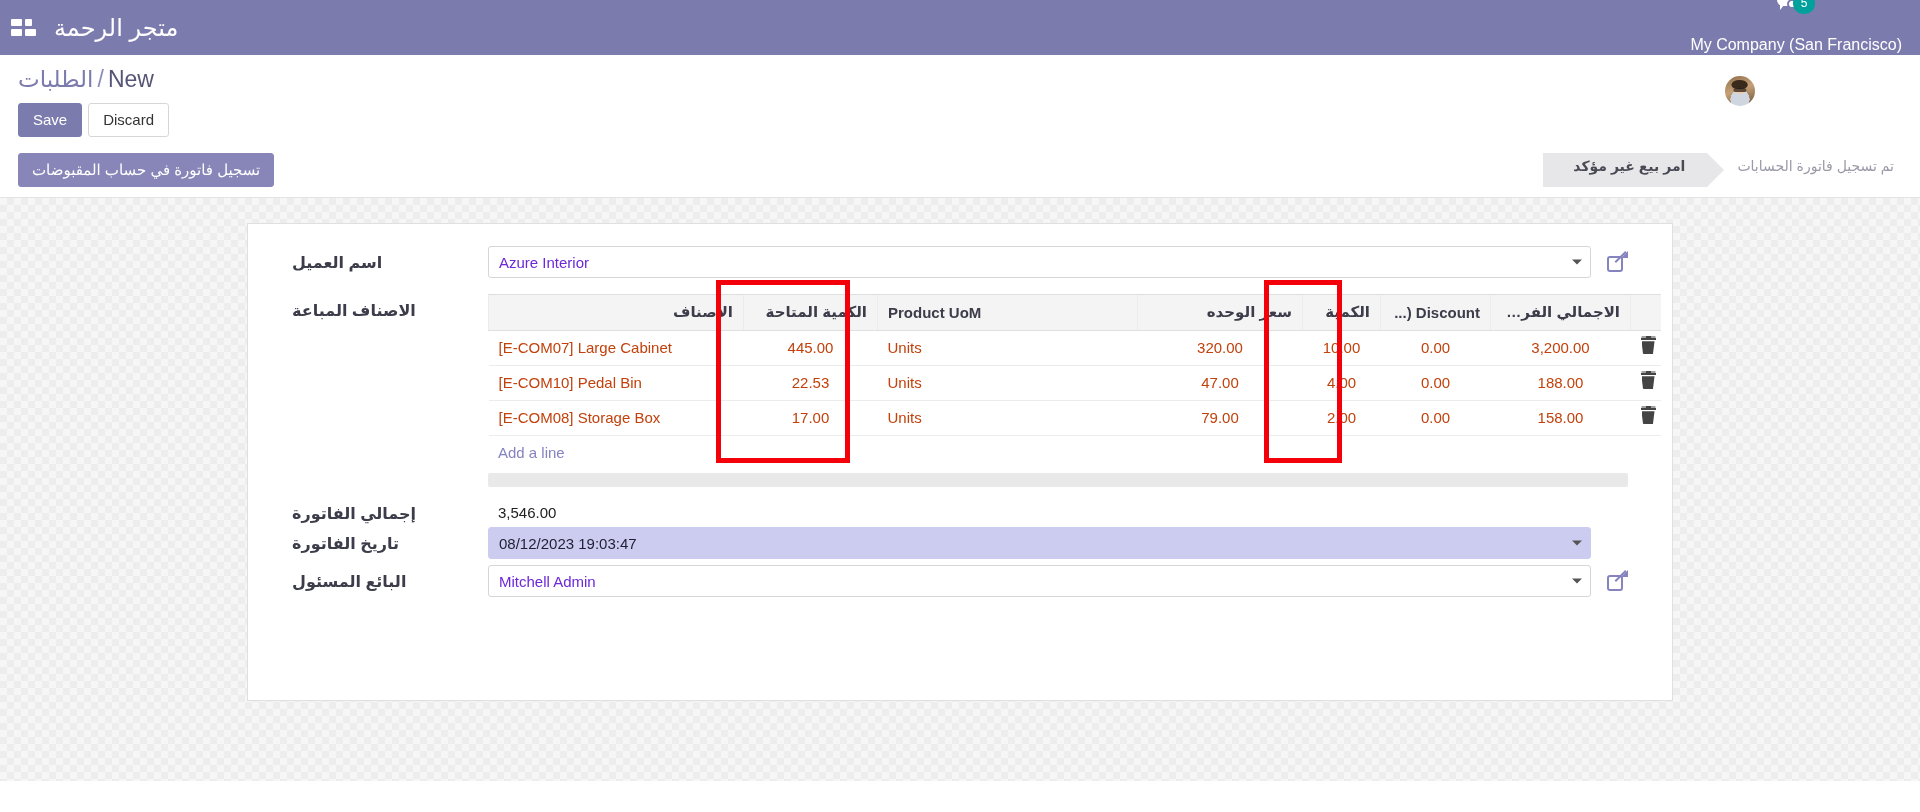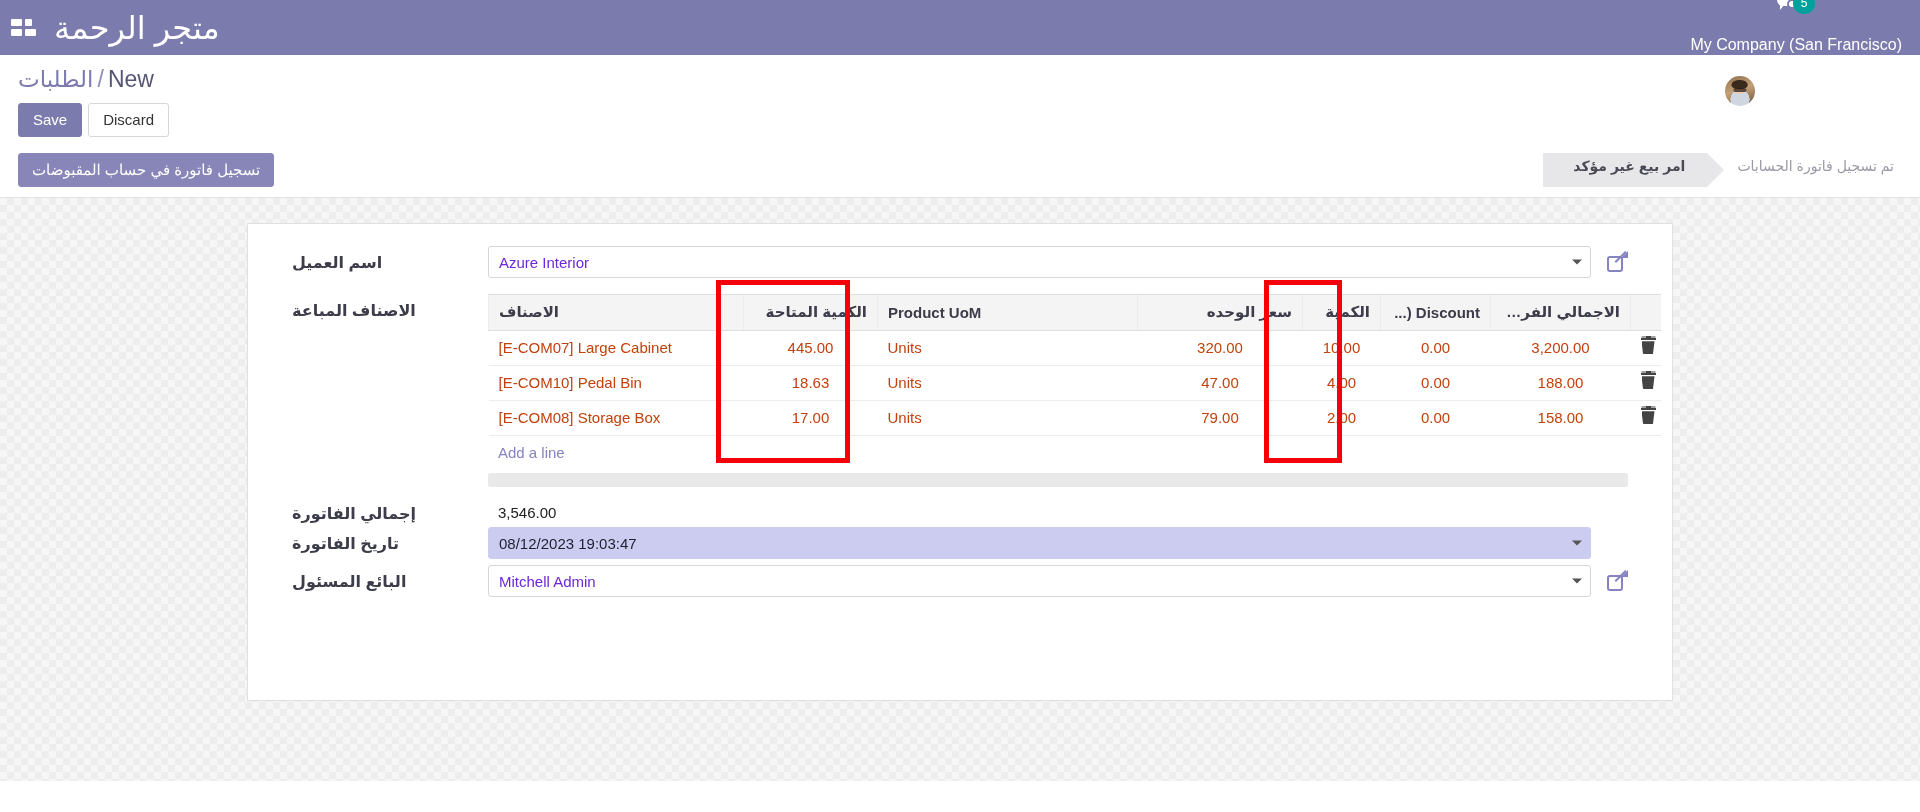--- a/index.html
+++ b/index.html
@@ -30,21 +30,21 @@
     grid-template-rows: 7px 7px;
     gap: 3px;
     align-content: center;
     justify-content: center;
     margin-right: 18px;
     cursor: pointer;
   }
   .apps-grid i { background: #fff; display: block; border-radius: 1px; }
   .apps-grid i:nth-child(2){ width:7px; }
   .brand-title {
-    font-size: 32px;
+    font-size: 24px;
     font-weight: 400;
     letter-spacing: .2px;
     white-space: nowrap;
     direction: rtl;
   }
   .nav-right {
     margin-left: auto;
     display: flex;
     align-items: center;
     gap: 22px;
@@ -289,21 +289,21 @@
     font-weight: 700;
     color: #3c3c4a;
     padding: 8px 10px 9px 10px;
     height: 36px;
     white-space: nowrap;
     overflow: hidden;
     text-overflow: ellipsis;
   }
   table.lines th.num { text-align: right; direction: rtl; }
   table.lines th.txt { text-align: left; }
-  table.lines th.rtl { direction: rtl; text-align: left; }
+  table.lines th.rtl { direction: rtl; text-align: right; }
   table.lines td {
     border-bottom: 1px solid #ececec;
     font-size: 15px;
     color: #c2410c;
     padding: 7px 10px 8px 10px;
     height: 33px;
     white-space: nowrap;
     overflow: hidden;
   }
   table.lines td.num { text-align: center; }
@@ -448,21 +448,21 @@
                 <td class="num">445.00</td>
                 <td>Units</td>
                 <td class="num">320.00</td>
                 <td class="num">10.00</td>
                 <td class="num">0.00</td>
                 <td class="num">3,200.00</td>
                 <td><span class="trash"><span class="lid"></span></span></td>
               </tr>
               <tr class="line-row">
                 <td>[E-COM10] Pedal Bin</td>
-                <td class="num">18.63</td>
+                <td class="num">22.53</td>
                 <td>Units</td>
                 <td class="num">47.00</td>
                 <td class="num">4.00</td>
                 <td class="num">0.00</td>
                 <td class="num">188.00</td>
                 <td><span class="trash"><span class="lid"></span></span></td>
               </tr>
               <tr class="line-row">
                 <td>[E-COM08] Storage Box</td>
                 <td class="num">17.00</td>

